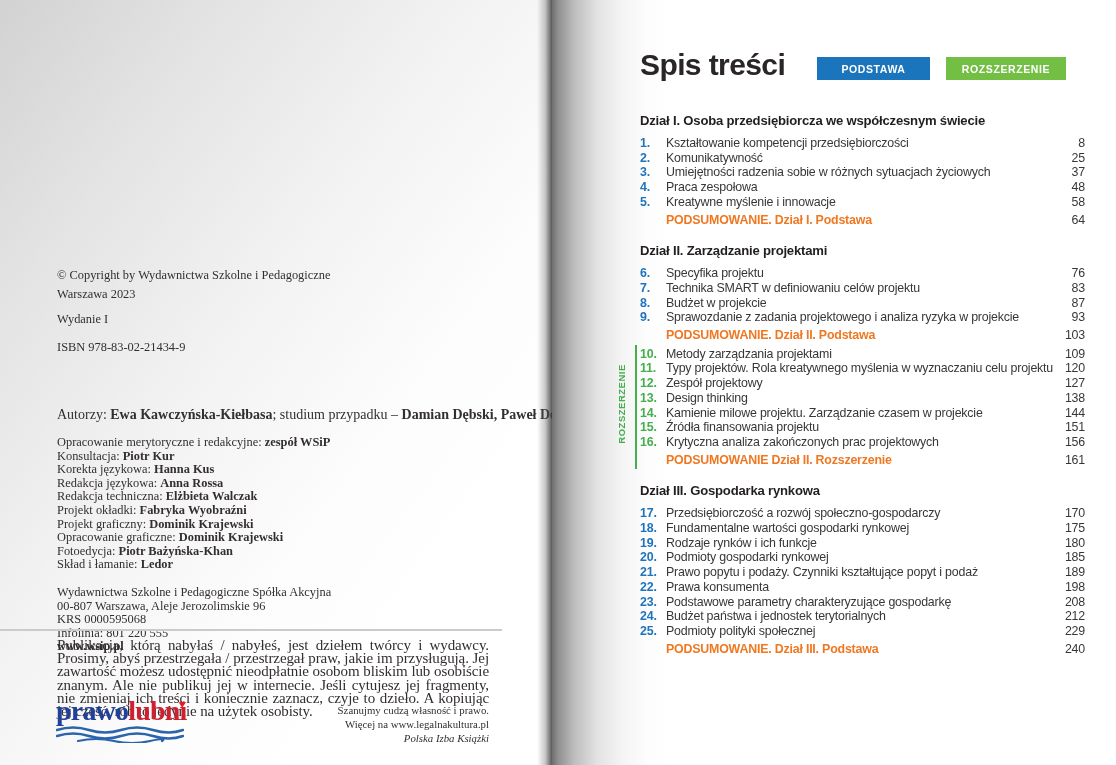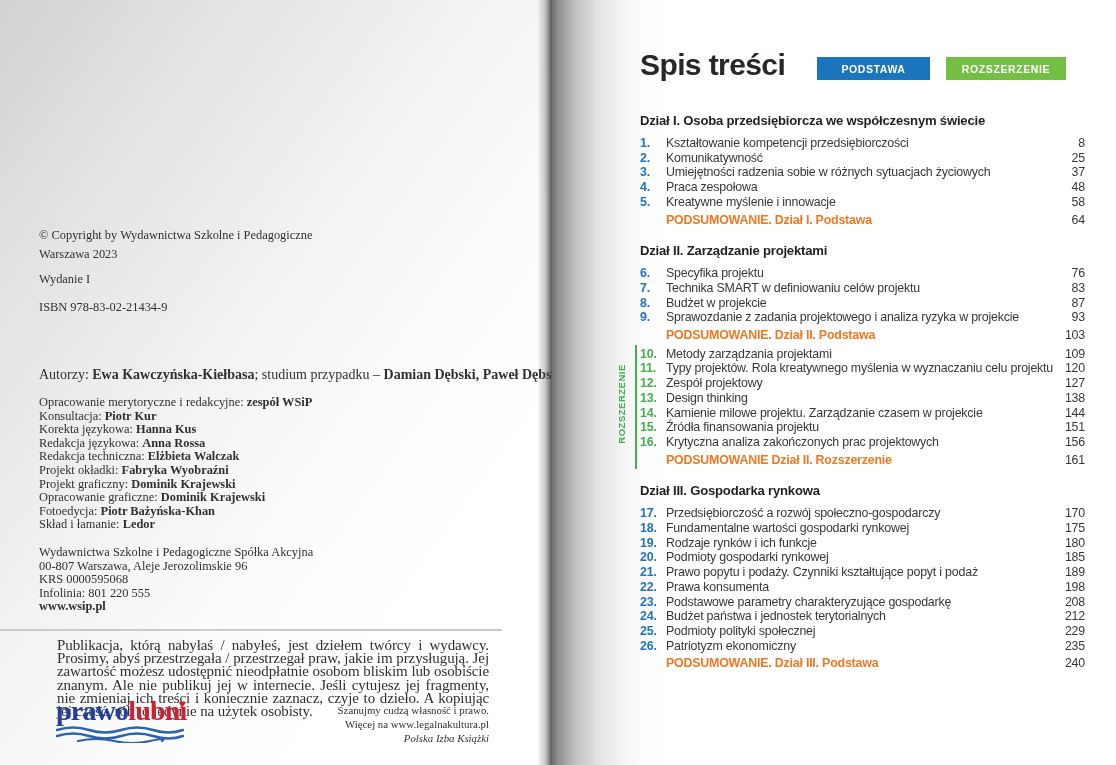--- a/index.html
+++ b/index.html
@@ -10,21 +10,21 @@
   
   .left-page{
     position:absolute;left:0;top:0;width:552px;height:765px;
     background:linear-gradient(126deg,#d2d2d2 0%,#e3e3e3 20%,#f2f2f2 42%,#fcfcfc 62%,#ffffff 78%);
     font-family:"Liberation Serif", serif;color:#332e2f;
   }
   .left-page::after{
     content:'';position:absolute;right:0;top:0;bottom:0;width:15px;
     background:linear-gradient(to right,rgba(100,100,100,0) 0%,rgba(95,95,95,0.35) 55%,rgba(60,60,60,0.85) 100%);
   }
-  .lp-block{position:absolute;left:39px;font-size:12.4px;line-height:13.6px;white-space:nowrap;}
+  .lp-block{position:absolute;left:57px;font-size:12.4px;line-height:13.6px;white-space:nowrap;margin-top:40px;}
   .copyright{top:226px;line-height:19px;}
   .edition{top:273px;}
   .isbn{top:301px;}
   .authors{top:368px;font-size:14px;}
   .credits{top:396px;}
   .publisher{top:546px;}
   .lp-block b{font-weight:bold;}
   .divider{position:absolute;left:0;top:629px;width:502px;height:2px;background:#cbcbcb;}
   .notice{
     position:absolute;left:57px;top:639px;width:432px;margin:0;
@@ -274,25 +274,20 @@
         <div class="row">
           <span class="num blue">24.</span>
           <span class="label">Budżet państwa i jednostek terytorialnych</span>
           <span class="page">212</span>
         </div>
         <div class="row">
           <span class="num blue">25.</span>
           <span class="label">Podmioty polityki społecznej</span>
           <span class="page">229</span>
         </div>
-        <div class="row">
-          <span class="num blue">26.</span>
-          <span class="label">Patriotyzm ekonomiczny</span>
-          <span class="page">235</span>
-        </div>
         <div class="row summary">
           <span class="label">PODSUMOWANIE. Dział III. Podstawa</span>
           <span class="page">240</span>
         </div>
       </div>
 
   </div>
 
 </div>
 

